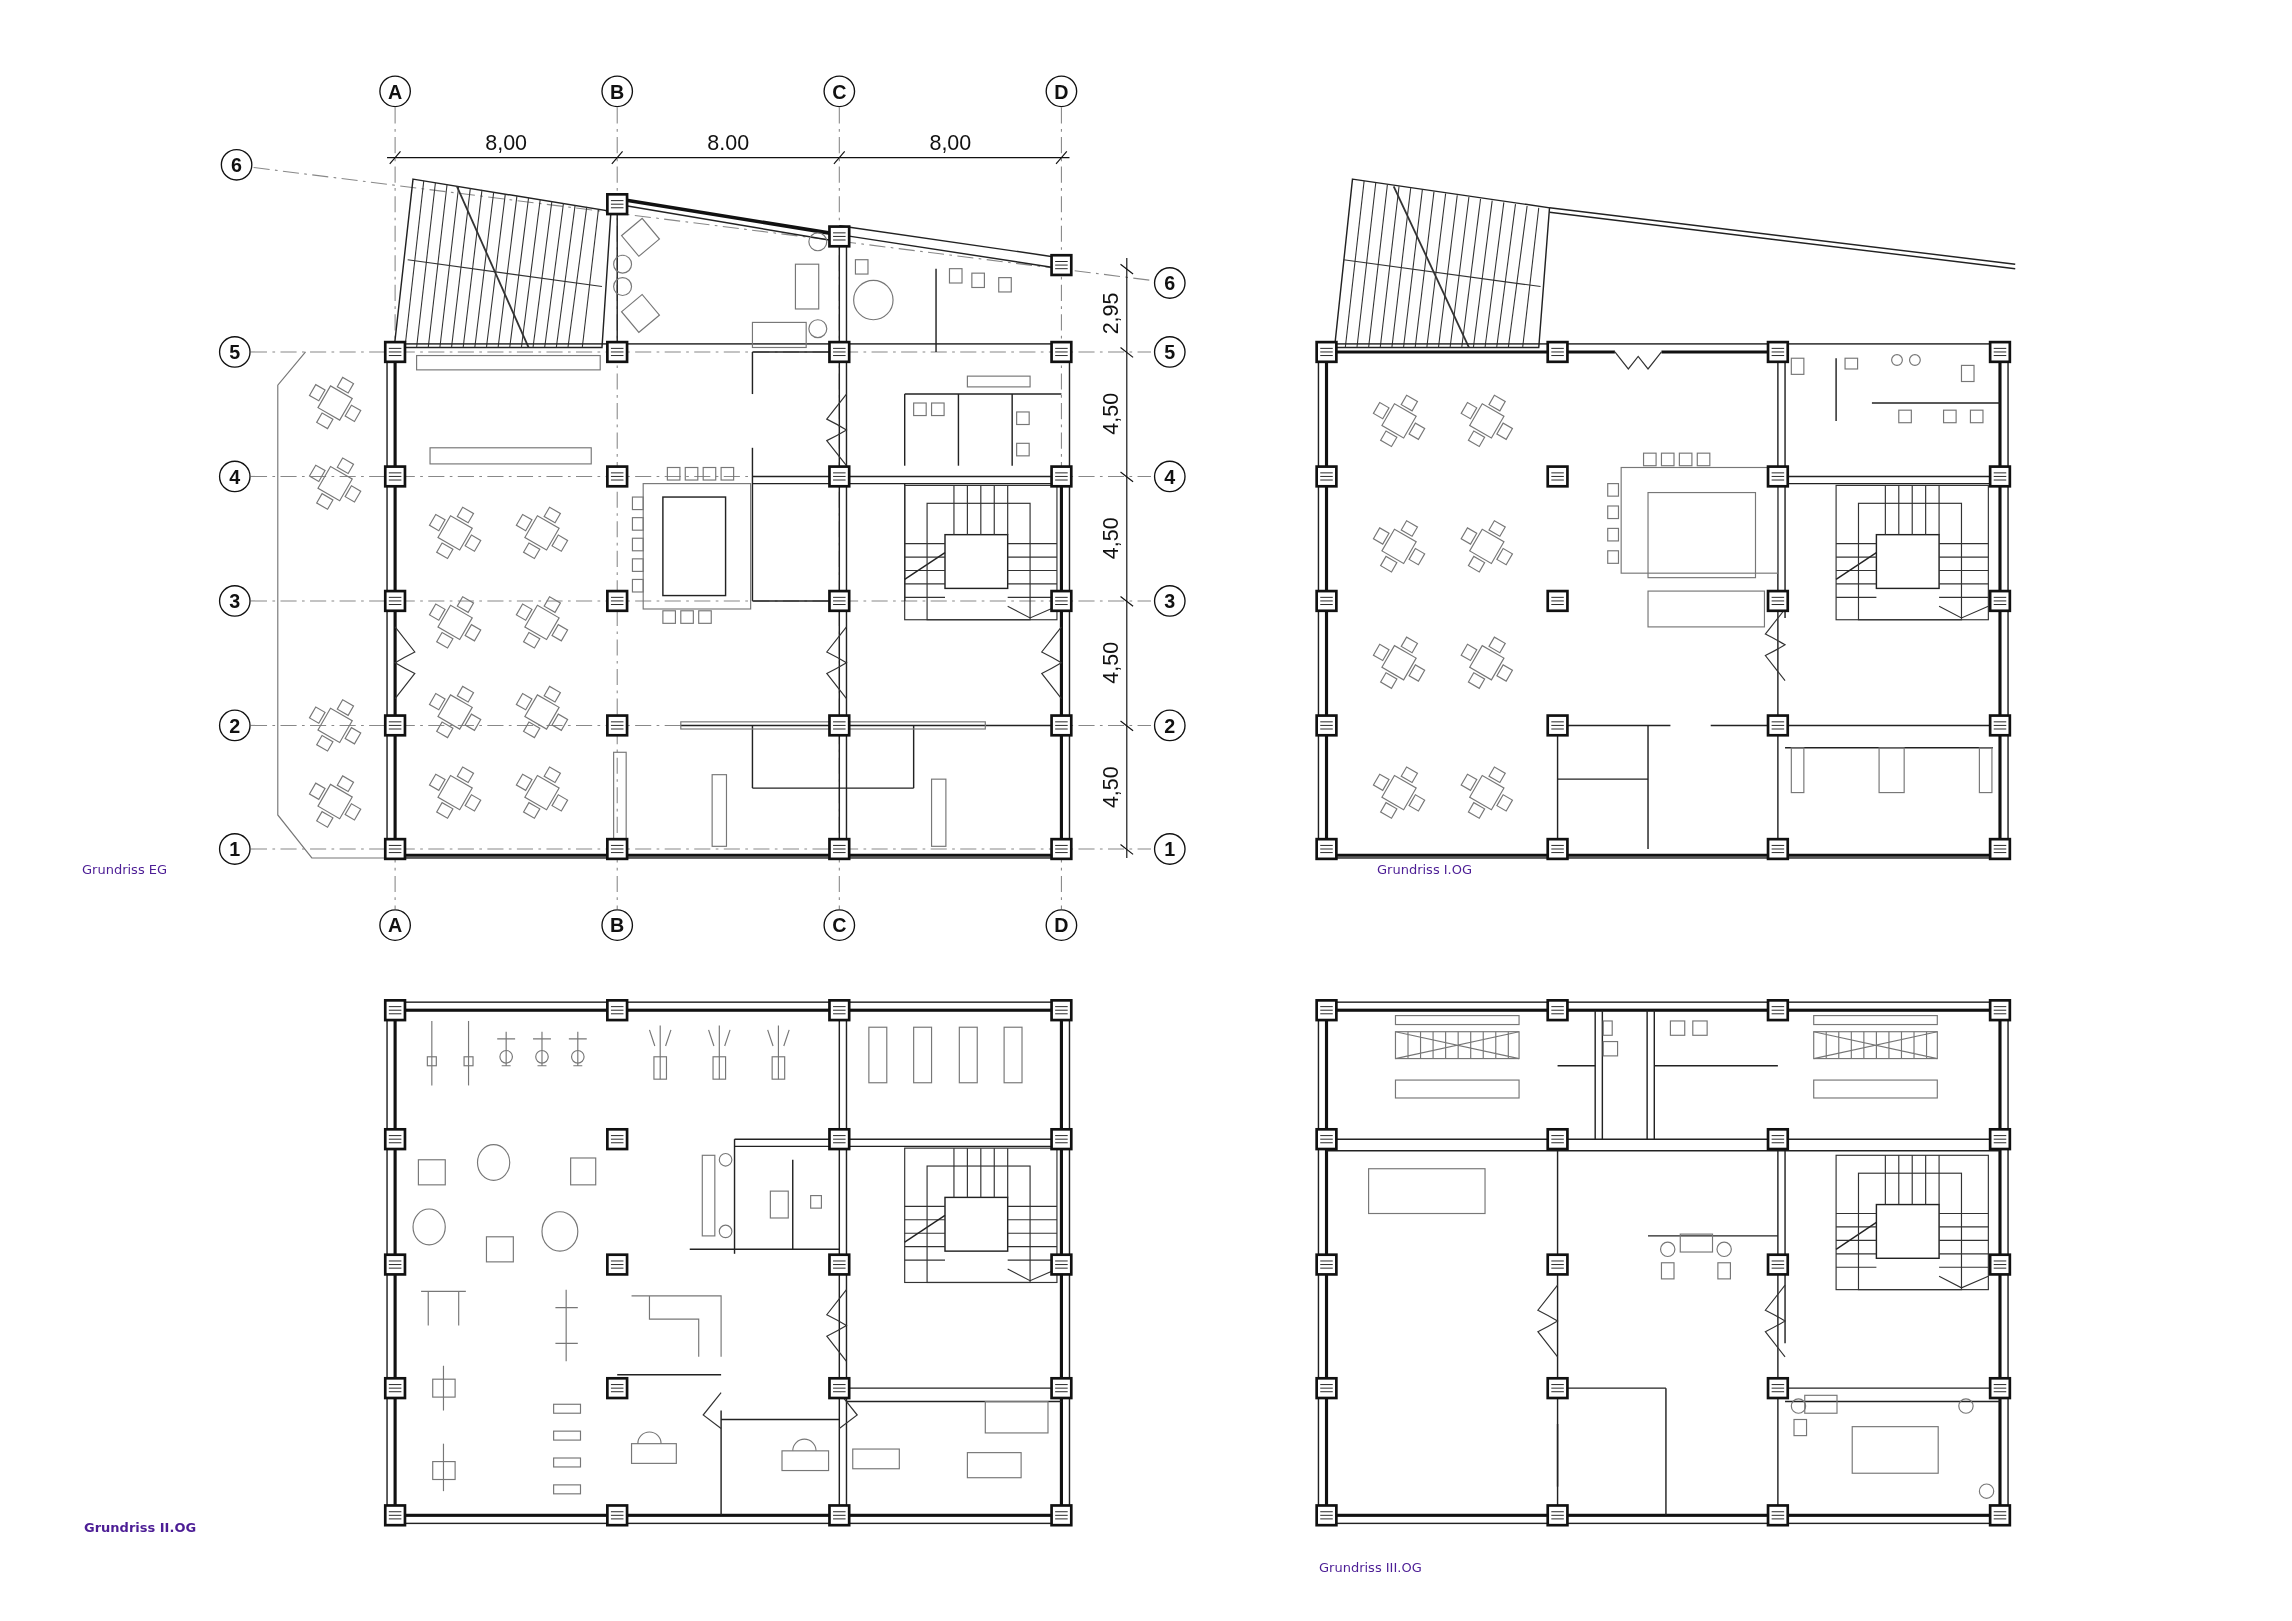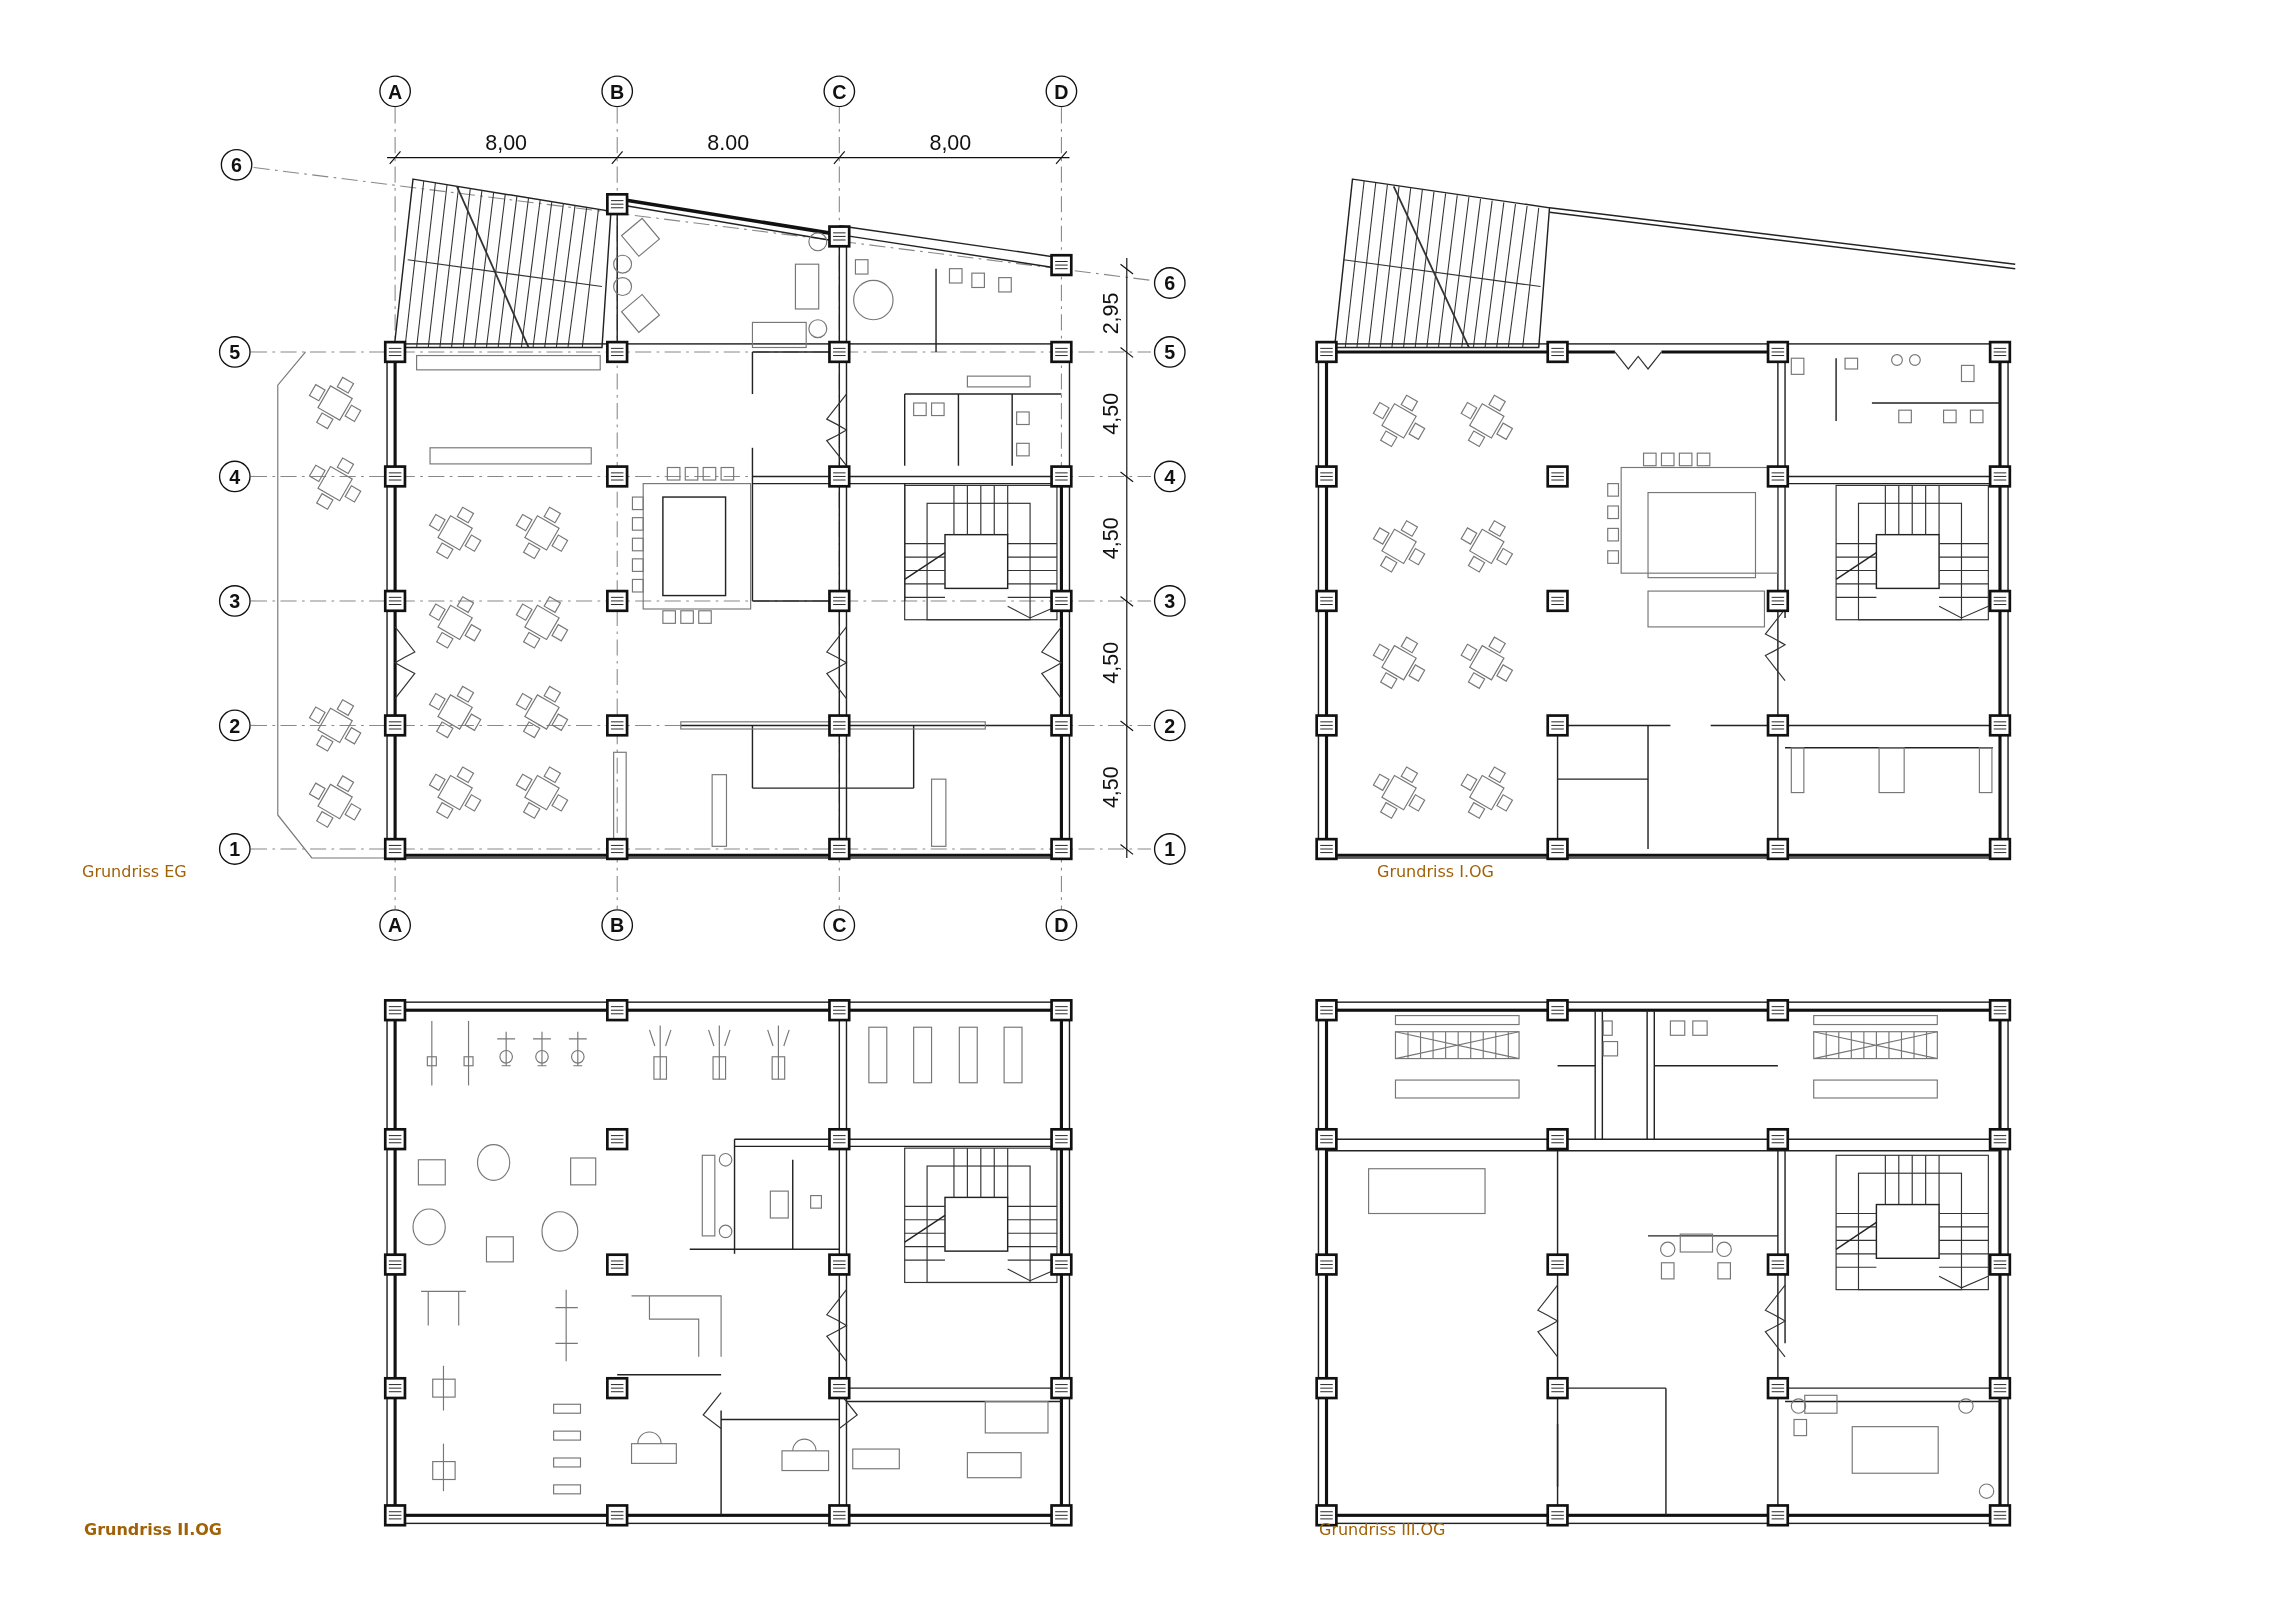--- a/index.html
+++ b/index.html
@@ -1,18 +1,18 @@
 <!DOCTYPE html>
 <html style="font-size:14.3px"><head>
 <meta charset="utf-8">
 <style>
   html, body { margin: 0; padding: 0; background: #ffffff; }
   body { width: 2293px; height: 1621px; position: relative; overflow: hidden; font-family: "Liberation Sans", sans-serif; }
   #drawing { position: absolute; left: 0; top: 0; }
-  .lbl { position: absolute; font-family: "DejaVu Sans", sans-serif; font-size: 16px; color: #a16207; white-space: nowrap; }
+  .lbl { position: absolute; font-family: "DejaVu Sans", sans-serif; font-size: 13px; color: #4c1d95; white-space: nowrap; }
   svg text { font-family: "Liberation Sans", sans-serif; }
   .axis-label { font-weight: bold; font-size: 22px; fill: #111; }
   .dim-label { font-size: 24px; fill: #111; }
   .grid { stroke: #888; stroke-width: 1.2; stroke-dasharray: 18 6 3 6; fill: none; }
   .wall { stroke: #111; stroke-width: 3.5; fill: none; }
   .wall2 { stroke: #222; stroke-width: 1.6; fill: none; }
   .thin { stroke: #333; stroke-width: 1.3; fill: none; }
   .furn { stroke: #777; stroke-width: 1.3; fill: none; }
   .col { fill: #fff; stroke: #111; stroke-width: 3; }
   .hatch { stroke: #333; stroke-width: 1.2; }
@@ -614,14 +614,14 @@
         <use href="#column" x="1739" y="1692"></use>
         <use href="#column" x="1985" y="1692"></use>
         <use href="#column" x="2233" y="1692"></use>
     </g>
   </g>
 </svg>
 
 <div class="lbl" style="left:82px; top:862px;">Grundriss EG</div>
 <div class="lbl" style="left:1377px; top:862px;">Grundriss I.OG</div>
 <div class="lbl" style="left:84px; top:1520px;font-weight:bold;">Grundriss II.OG</div>
-<div class="lbl" style="left:1319px; top:1520px;">Grundriss III.OG</div>
+<div class="lbl" style="left:1319px; top:1560px;">Grundriss III.OG</div>
 
 
 </body></html>

